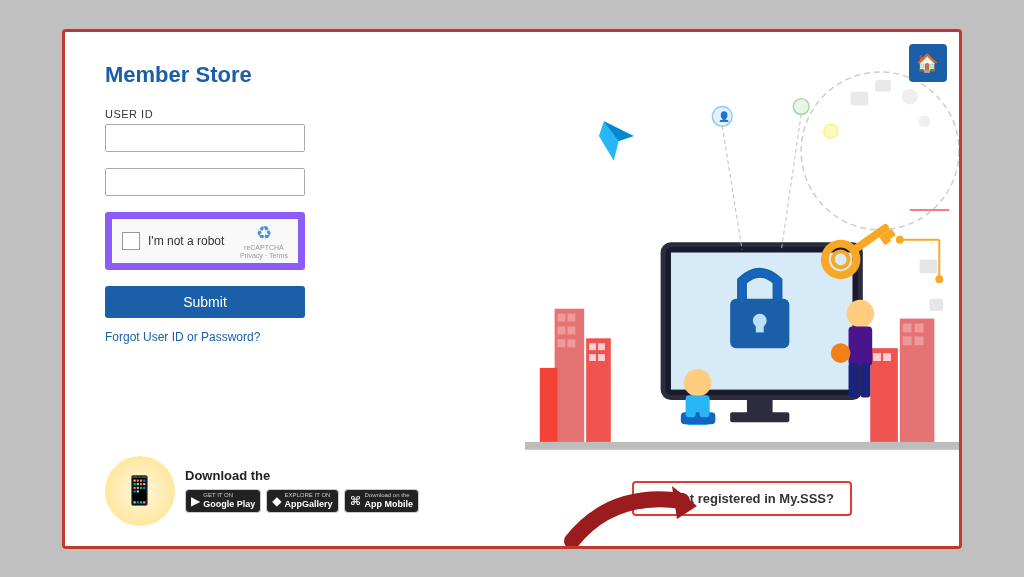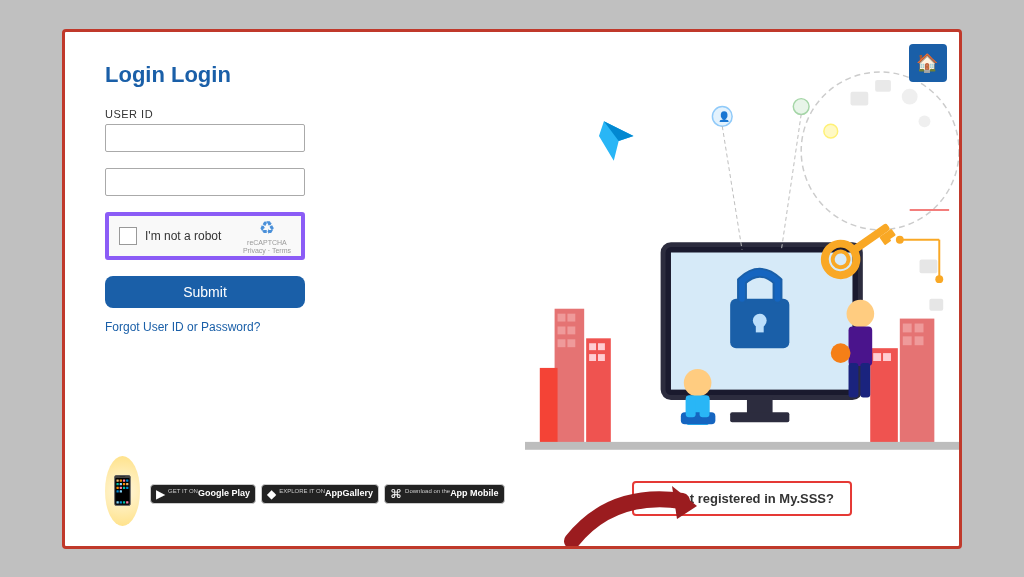--- a/index.html
+++ b/index.html
@@ -55,22 +55,22 @@
       border: 1px solid #aaa;
       border-radius: 2px;
       margin-bottom: 16px;
       padding: 0 6px;
       font-size: 13px;
       outline: none;
     }
 
     .captcha-box {
       width: 200px;
-      height: 48px;
-      border: 4px solid #8b5cf6;
+      height: 58px;
+      border: 7px solid #8b5cf6;
       border-radius: 3px;
       display: flex;
       align-items: center;
       justify-content: space-between;
       padding: 0 10px;
       margin-bottom: 16px;
       background: #f9f9f9;
     }
 
     .captcha-left {
@@ -108,21 +108,21 @@
       text-align: center;
       line-height: 1.1;
     }
 
     .submit-btn {
       width: 200px;
       height: 32px;
       background: #1a5fa8;
       color: white;
       border: none;
-      border-radius: 8px;
+      border-radius: 3px;
       font-size: 14px;
       cursor: pointer;
       margin-bottom: 12px;
     }
 
     .forgot-link {
       font-size: 12px;
       color: #555;
       width: 200px;
       cursor: pointer;
@@ -190,21 +190,21 @@
       cursor: pointer;
       white-space: nowrap;
     }
 
     .store-badge-icon {
       font-size: 12px;
     }
 
     .store-badge-text {
       display: flex;
-      flex-direction: row;
+      flex-direction: column;
       line-height: 1.2;
     }
 
     .store-badge-top {
       font-size: 6px;
       color: #ccc;
     }
 
     .store-badge-name {
       font-size: 9px;
@@ -267,21 +267,21 @@
       width: 100%;
       height: 100%;
     }
   </style>
 </head>
 <body>
 
 <div class="outer-frame">
 
   <div class="left-panel">
-    <div class="page-title">Login Login</div>
+    <div class="page-title">Member Store</div>
 
     <label class="field-label">USER ID</label>
     <input type="text" class="text-input" style="">
 
     <input type="password" class="text-input" style="">
 
     <div class="captcha-box">
       <div class="captcha-left">
         <div class="captcha-checkbox"></div>
         <span class="captcha-text">I'm not a robot</span>
@@ -294,20 +294,21 @@
 
     <button class="submit-btn">Submit</button>
 
     <div class="forgot-link">
       <a>Forgot User ID or Password?</a>
     </div>
 
     <div class="download-section">
       <div class="phone-circles">📱</div>
       <div class="download-text">
+        <div class="download-title">Download the</div>
         <div class="store-badges">
           <div class="store-badge">
             <span class="store-badge-icon">▶</span>
             <div class="store-badge-text">
               <span class="store-badge-top">GET IT ON</span>
               <span class="store-badge-name">Google Play</span>
             </div>
           </div>
           <div class="store-badge">
             <span class="store-badge-icon">◆</span>

